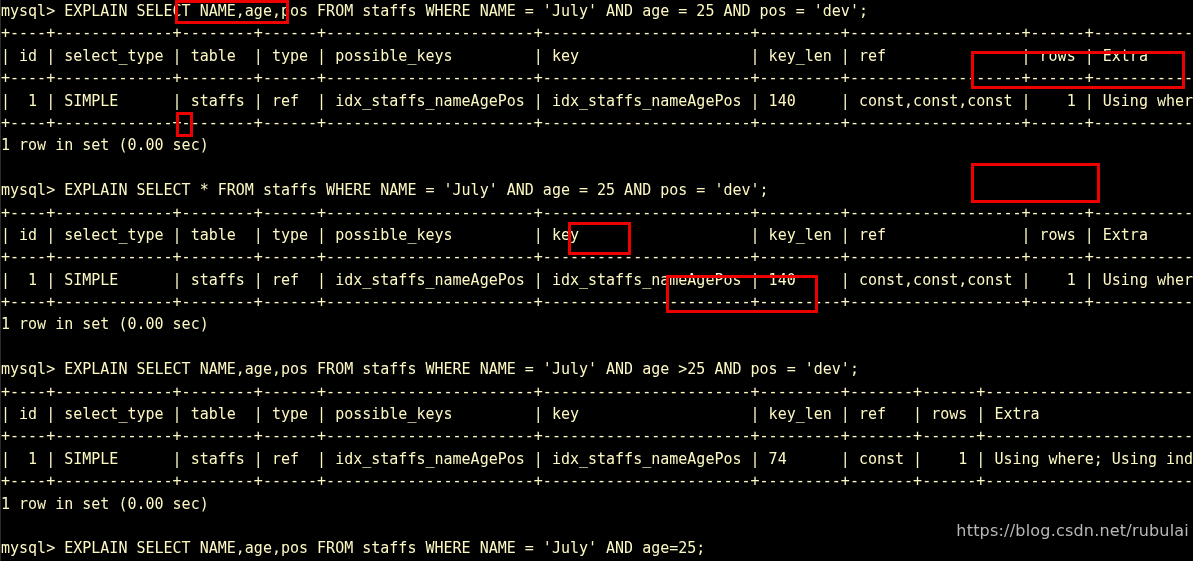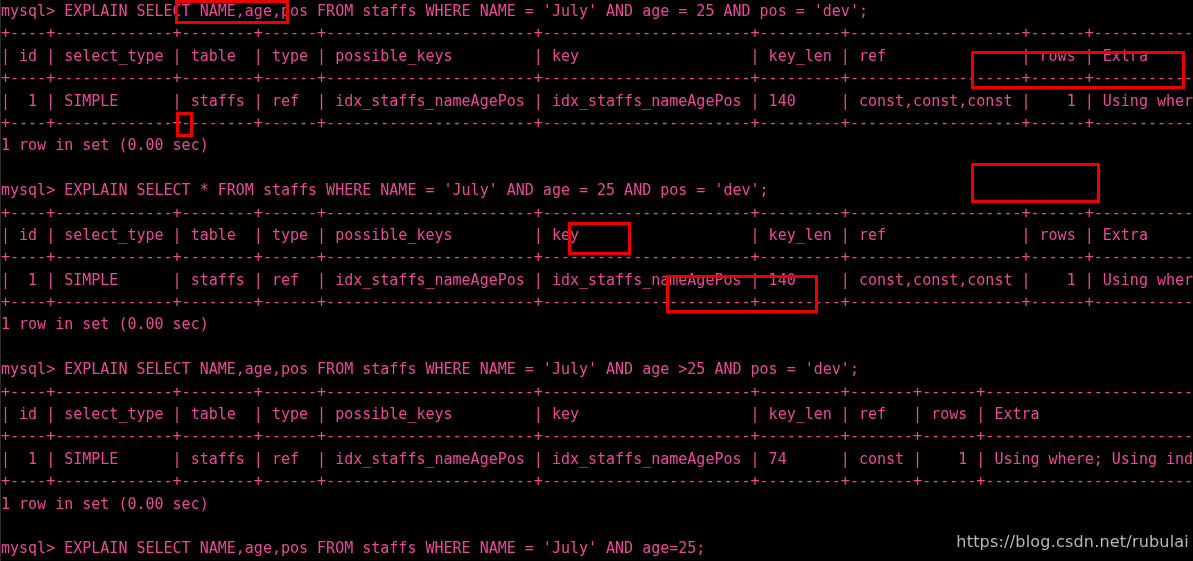--- a/index.html
+++ b/index.html
@@ -36,38 +36,38 @@
     white-space: pre;
     font-family: "DejaVu Sans Mono", "Liberation Mono", monospace;
     font-size: 15px;
     line-height: 22.4px;
     color: #18e018;
   }
   .tline {
     display: block;
     height: 22.4px;
     white-space: pre;
-    color: #ec4899;
+    color: #fef9c3;
   }
   .tline.blank { color: transparent; }
 
   
   .annot {
     position: absolute;
     border: 3px solid #ef0000;
     box-sizing: border-box;
     background: transparent;
     pointer-events: none;
   }
 
   
   .watermark {
     position: absolute;
     right: 4px;
-    bottom: 9px;
+    bottom: 20px;
     color: #b8b8b8;
     font-family: "DejaVu Sans", "Liberation Sans", sans-serif;
     font-size: 16px;
     line-height: 20px;
     letter-spacing: 0.2px;
     white-space: pre;
   }
 
   
   .left-gutter {

